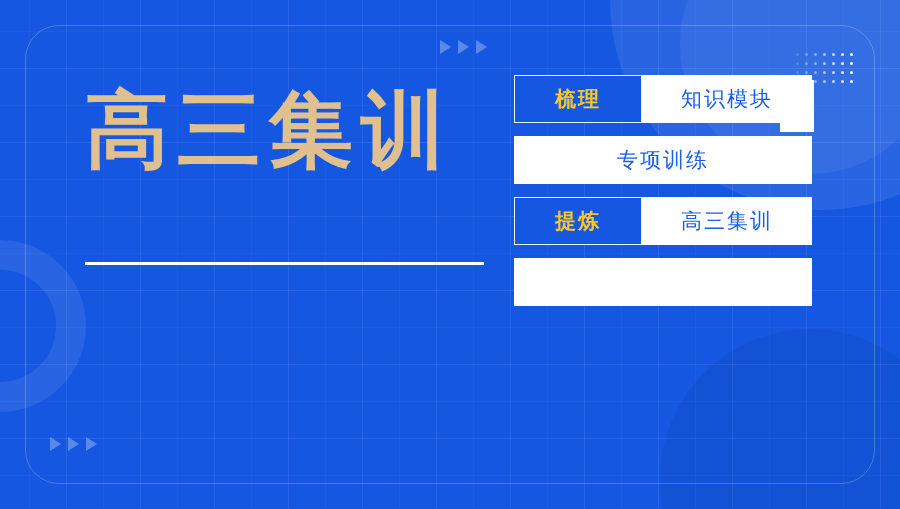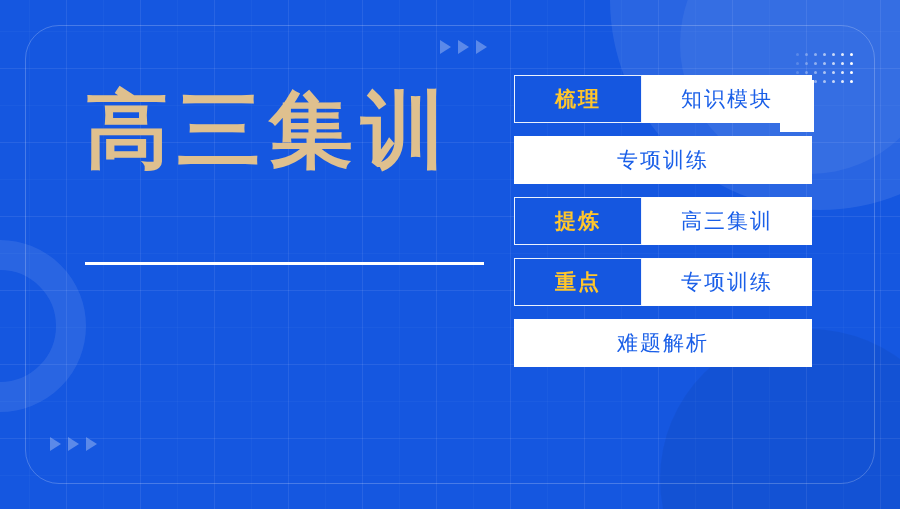--- a/index.html
+++ b/index.html
@@ -249,21 +249,16 @@
       <div class="desc">知识模块</div>
     </div>
     <div class="row">
       <div class="desc">专项训练</div>
     </div>
     <div class="row">
       <div class="tag">提炼</div>
       <div class="desc">高三集训</div>
     </div>
     <div class="row">
-      <div class="tag">重点</div>
-      <div class="desc">专项训练</div>
-    </div>
-    <div class="row">
-      <div class="desc">难题解析</div>
     </div>
   </div>
 
 </div>
 
 </body></html>

